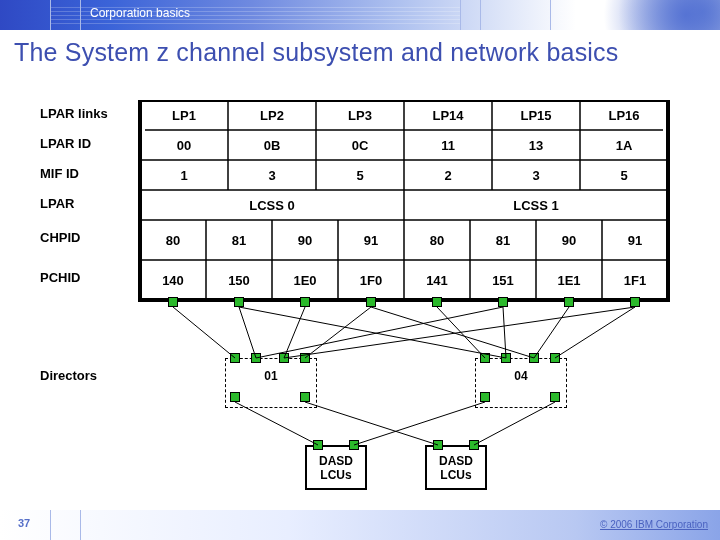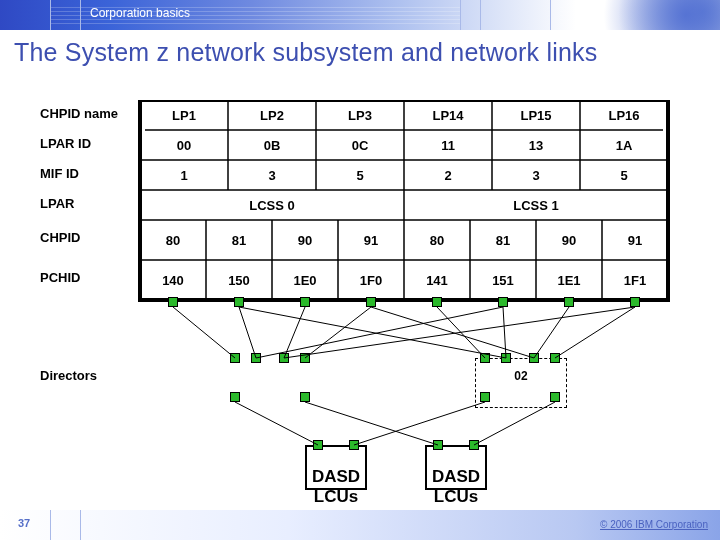--- a/index.html
+++ b/index.html
@@ -111,25 +111,25 @@
     border: 1px dashed #000;
     font-size: 12px;
     font-weight: 700;
     text-align: center;
   }
 
   
   .dasd {
     position: absolute;
     border: 2px solid #000;
-    font-size: 17px;
+    font-size: 12px;
     font-weight: 700;
     text-align: center;
     line-height: 1.15;
-    padding-top: 20px;
+    padding-top: 8px;
     box-sizing: border-box;
   }
 
   
   svg.layer {
     position: absolute;
     left: 0;
     top: 0;
     width: 660px;
     height: 395px;
@@ -184,21 +184,21 @@
   <div class="banner-accent"></div>
 </div>
 <div class="vline-top" style="left:50px"></div>
 <div class="vline-top" style="left:80px"></div>
 <div class="vline-top" style="left:460px"></div>
 <div class="vline-top" style="left:480px"></div>
 <div class="vline-top" style="left:550px"></div>
 
 <div class="breadcrumb">Corporation basics</div>
 
-<div class="slide-title">The System z network subsystem and network links</div>
+<div class="slide-title">The System z channel subsystem and network basics</div>
 
 <div class="diagram">
 
   <svg class="layer">
 
     <rect x="110" y="0" width="528" height="200" fill="none" stroke="#000" stroke-width="4"></rect>
 
     <g stroke="#000" stroke-width="1.5">
       <line x1="198" y1="0" x2="198" y2="90"></line>
       <line x1="286" y1="0" x2="286" y2="90"></line>
@@ -260,38 +260,39 @@
     <text x="143" y="185" text-anchor="middle">140</text>
     <text x="209" y="185" text-anchor="middle">150</text>
     <text x="275" y="185" text-anchor="middle">1E0</text>
     <text x="341" y="185" text-anchor="middle">1F0</text>
     <text x="407" y="185" text-anchor="middle">141</text>
     <text x="473" y="185" text-anchor="middle">151</text>
     <text x="539" y="185" text-anchor="middle">1E1</text>
     <text x="605" y="185" text-anchor="middle">1F1</text>
   </svg>
 
-  <div class="left-label" style="left:10px; top:6px">CHPID name</div>
+  <div class="left-label" style="left:10px; top:6px">LPAR links</div>
   <div class="left-label" style="left:10px; top:36px">LPAR ID</div>
   <div class="left-label" style="left:10px; top:66px">MIF ID</div>
   <div class="left-label" style="left:10px; top:96px">LPAR</div>
   <div class="left-label" style="left:10px; top:130px">CHPID</div>
   <div class="left-label" style="left:10px; top:170px">PCHID</div>
   <div class="left-label" style="left:10px; top:268px">Directors</div>
 
   <div class="sq" style="left:138px; top:197px"></div>
   <div class="sq" style="left:204px; top:197px"></div>
   <div class="sq" style="left:270px; top:197px"></div>
   <div class="sq" style="left:336px; top:197px"></div>
   <div class="sq" style="left:402px; top:197px"></div>
   <div class="sq" style="left:468px; top:197px"></div>
   <div class="sq" style="left:534px; top:197px"></div>
   <div class="sq" style="left:600px; top:197px"></div>
 
-  <div class="director" style="left:445px; top:258px; width:90px; height:38px; padding-top:10px;">02</div>
+  <div class="director" style="left:195px; top:258px; width:90px; height:38px; padding-top:10px;">01</div>
+  <div class="director" style="left:445px; top:258px; width:90px; height:38px; padding-top:10px;">04</div>
 
   <div class="sq" style="left:200px; top:253px"></div>
   <div class="sq" style="left:221px; top:253px"></div>
   <div class="sq" style="left:249px; top:253px"></div>
   <div class="sq" style="left:270px; top:253px"></div>
   <div class="sq" style="left:200px; top:292px"></div>
   <div class="sq" style="left:270px; top:292px"></div>
 
   <div class="sq" style="left:450px; top:253px"></div>
   <div class="sq" style="left:471px; top:253px"></div>

